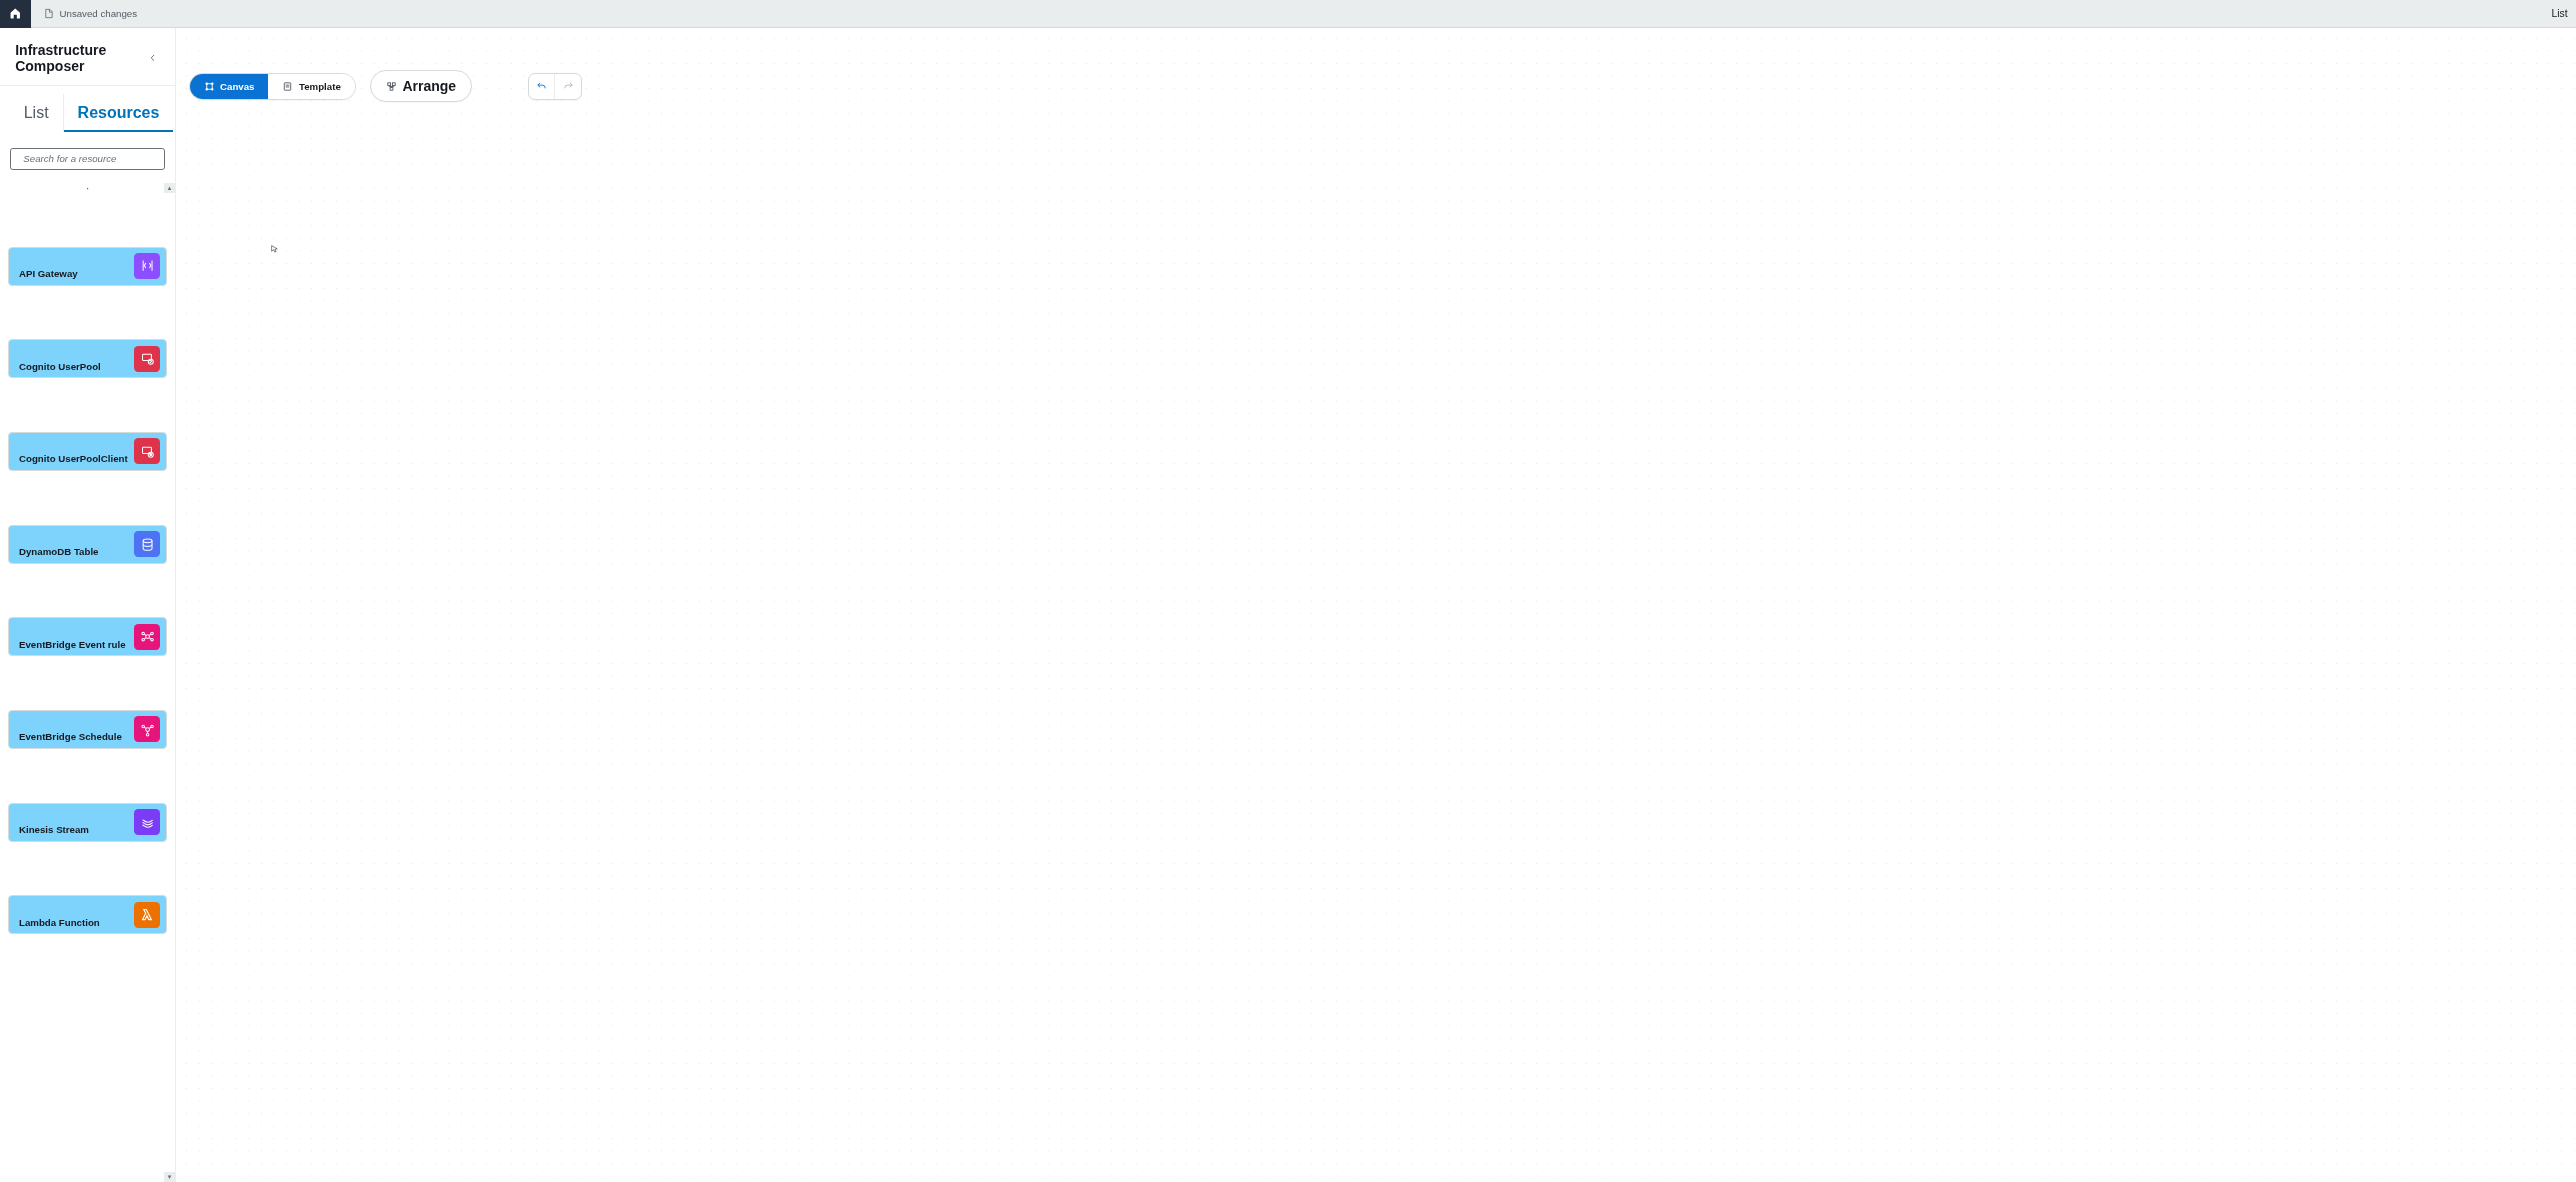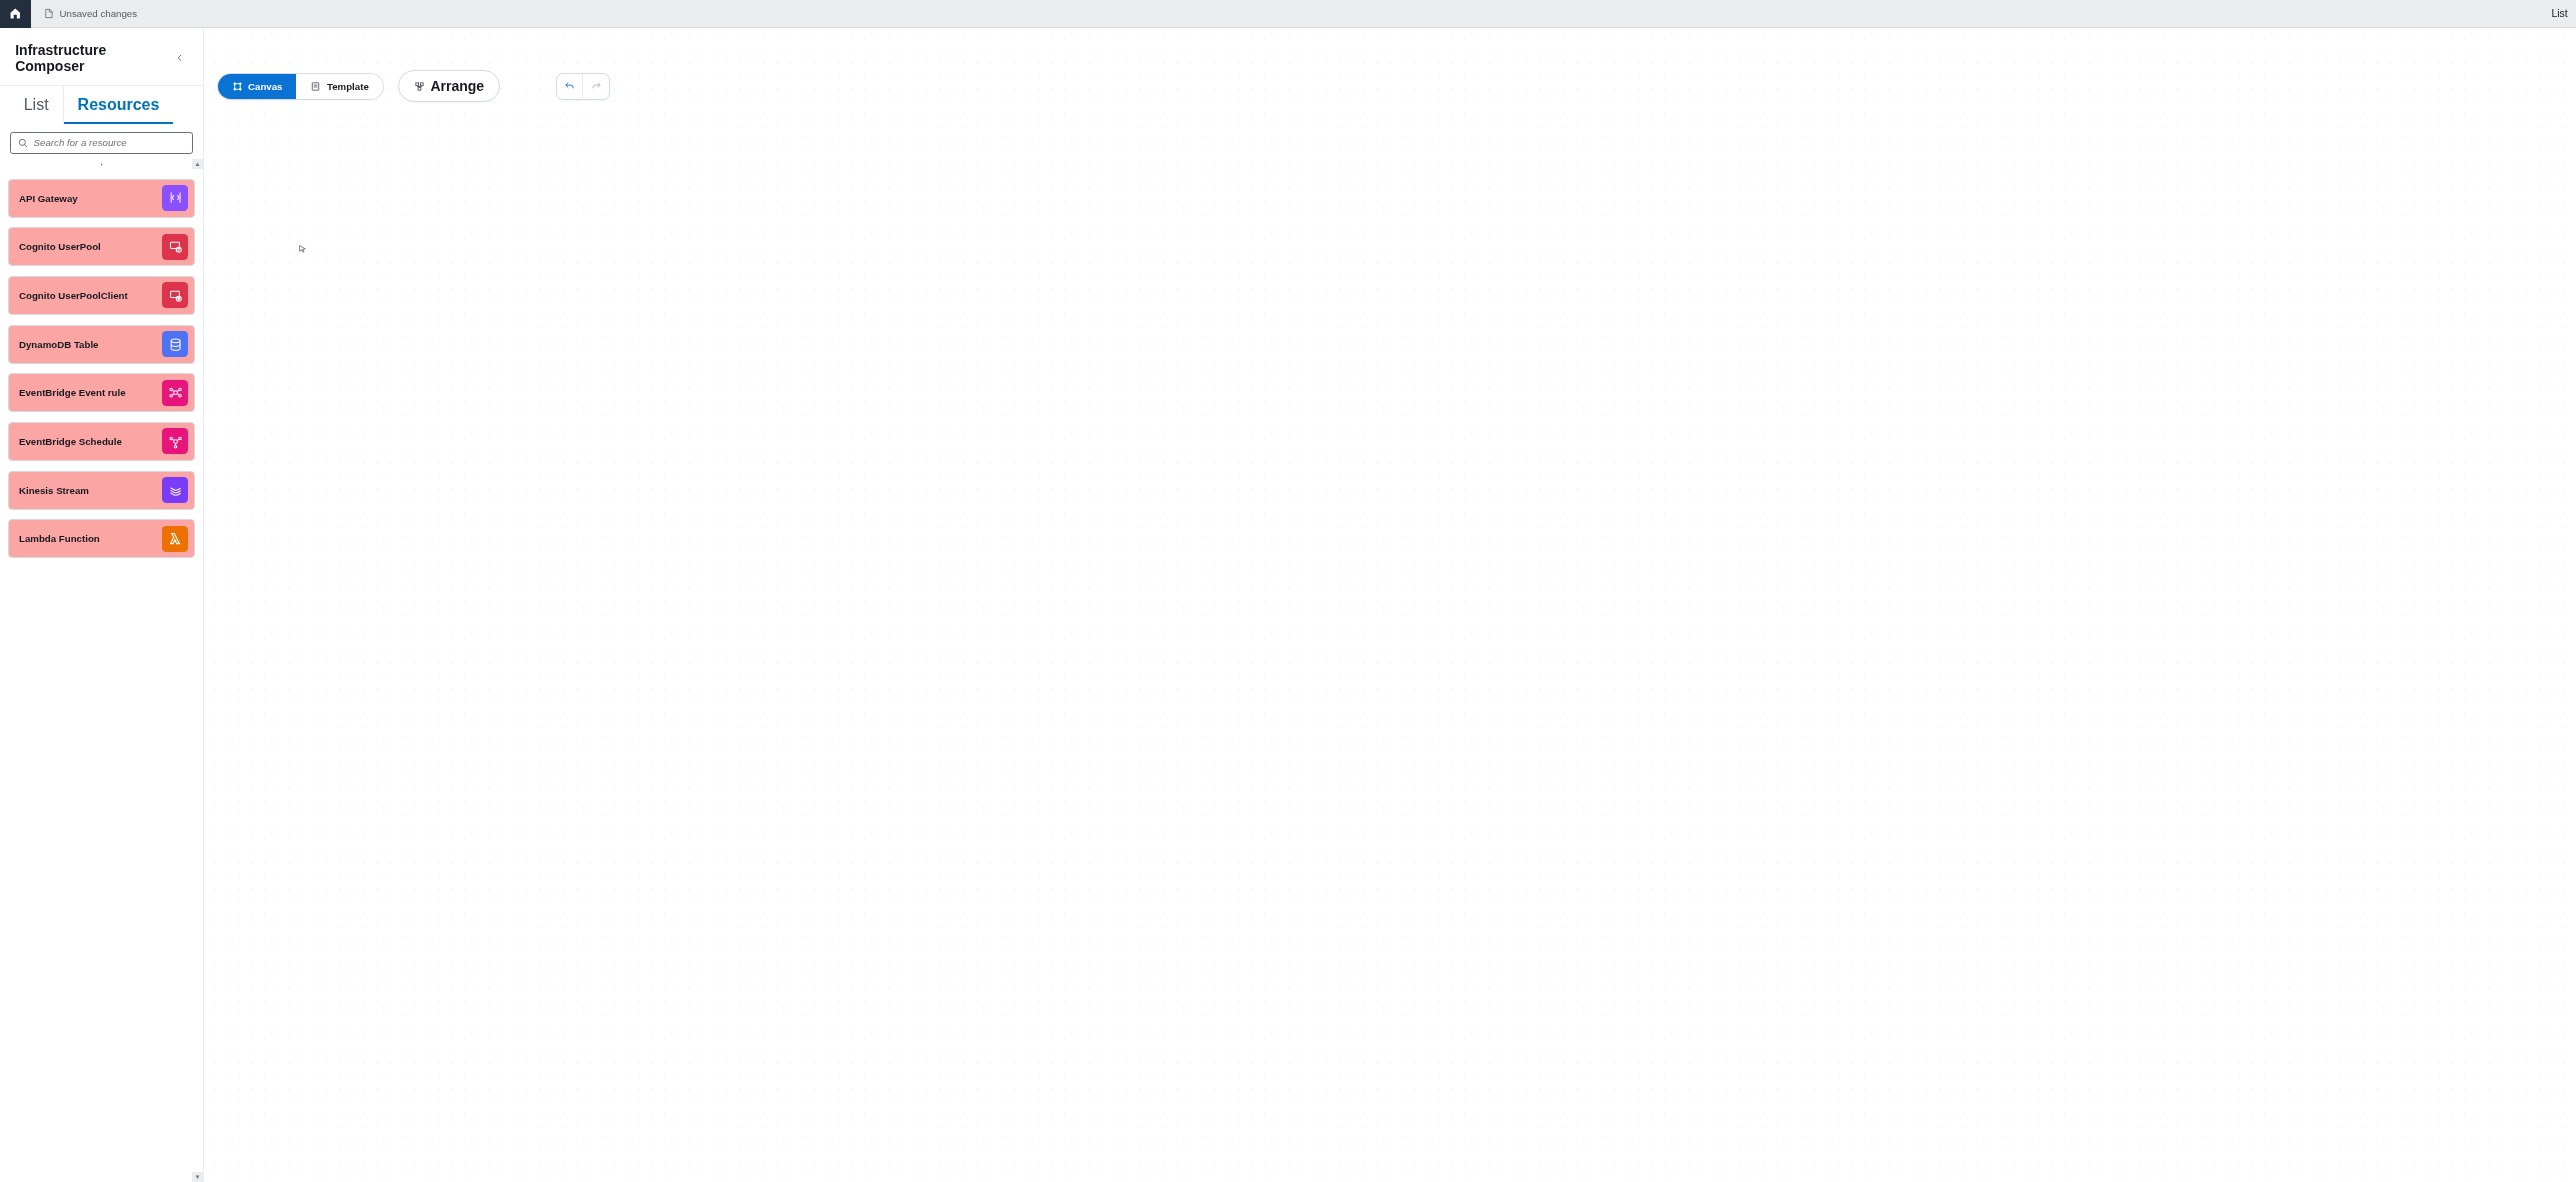--- a/index.html
+++ b/index.html
@@ -48,25 +48,26 @@
   
   .main {
     flex: 1;
     display: flex;
     min-height: 0;
   }
 
   
   .sidebar-wrapper {
     position: relative;
-    width: 204px;
+    width: 176px;
     background: #fff;
     border-right: 0.7px solid #eaeded;
     display: flex;
     flex-direction: column;
+    gap: 8px;
   }
   .sidebar-header {
     display: flex;
     align-items: center;
     justify-content: space-between;
     padding: 14px 14px 11px 15.2px;
     border-bottom: 0.7px solid #eaeded;
   }
   .sidebar-header h1 { font-size: 14px; font-weight: 700; }
   .collapse-btn {
@@ -126,28 +127,29 @@
   .resource-list {
     padding: 4.2px 8.3px 14px;
     display: flex;
     flex-direction: column;
     gap: 9.7px;
   }
   .dot-row { text-align: center; height: 5.5px; line-height: 2.8px; color:#687078; font-size:12.5px; }
 
   .resource-card {
     display: flex;
-    align-items: center;
+    align-items: flex-end;
     justify-content: space-between;
     border: 0.7px solid #d5dbdb;
     border-radius: 4.2px;
     padding: 5.5px 5.5px 5.5px 9.7px;
-    background: #fca5a5;
+    background: #7dd3fc;
     cursor: grab;
     min-height: 35px;
+    margin-top: 44px;
   }
   .resource-card .label { font-size: 9.7px; font-weight: 700; color: #16191f; }
   .resource-card .res-icon {
     width: 26px; height: 26px;
     border-radius: 4.2px;
     display: flex; align-items: center; justify-content: center;
     flex-shrink: 0;
   }
   .res-icon svg { width: 15.2px; height: 15.2px; }
 

